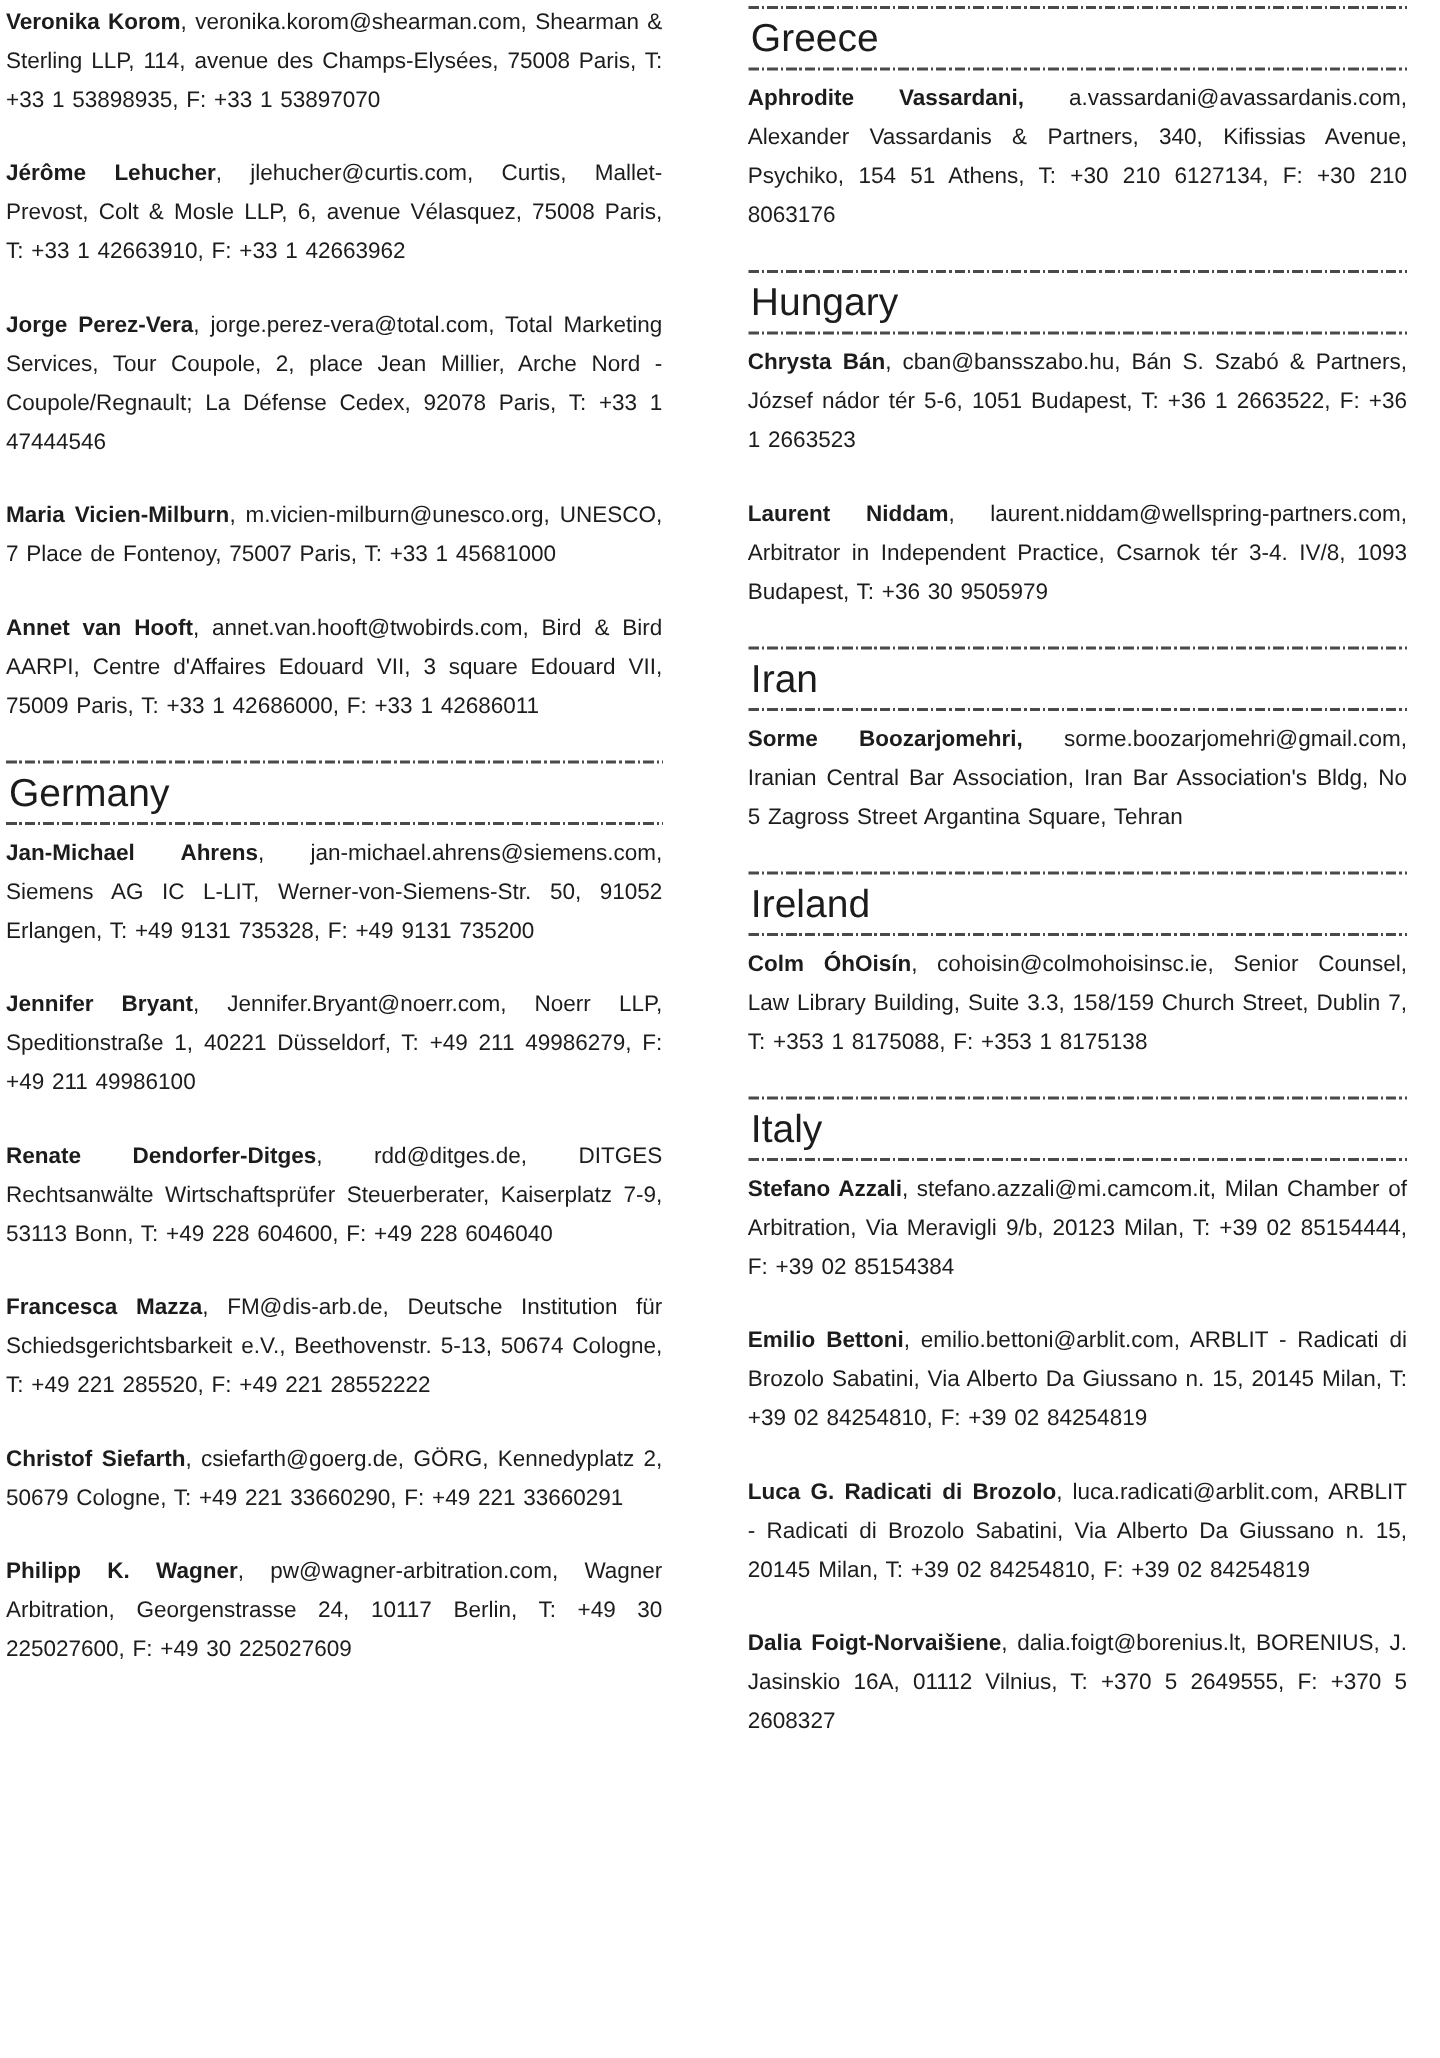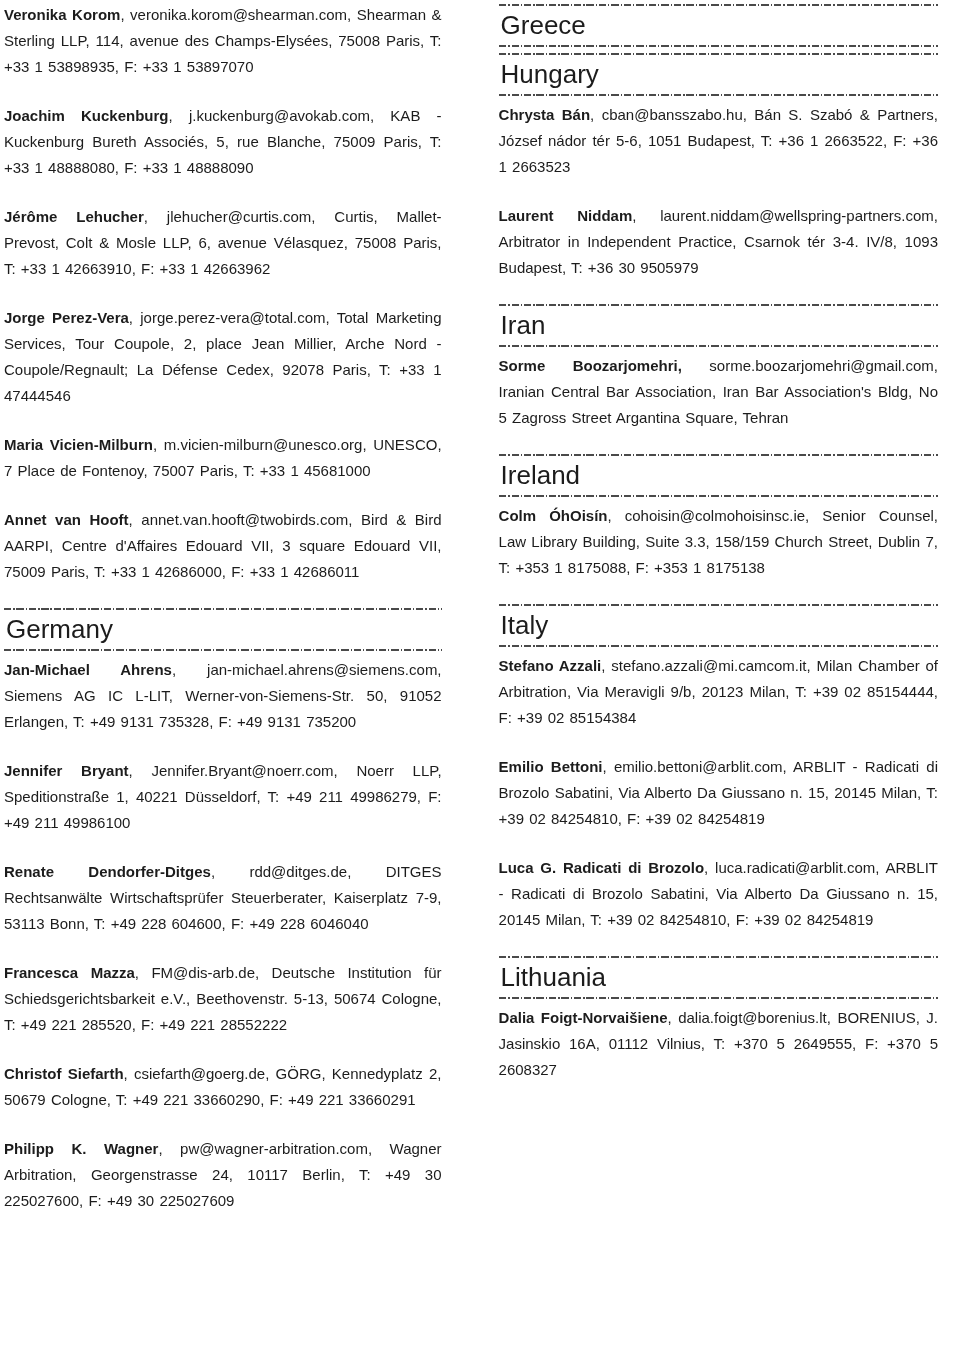--- a/index.html
+++ b/index.html
@@ -50,21 +50,20 @@
     color:var(--text-color);
   }
 </style>
 </head>
 <body>
 
 <div class="page">
     <div class="col col-left">
   <p class="entry"><b class="entry-name">Veronika Korom</b><span class="entry-details">, veronika.korom@shearman.com, Shearman &amp; Sterling LLP, 114, avenue des Champs-Elysées, 75008 Paris, T: +33 1 53898935, F: +33 1 53897070</span></p>
 
-  <p class="entry"><b class="entry-name">Joachim Kuckenburg</b><span class="entry-details">, j.kuckenburg@avokab.com, KAB - Kuckenburg Bureth Associés, 5, rue Blanche, 75009 Paris, T: +33 1 48888080, F: +33 1 48888090</span></p>
 
   <p class="entry"><b class="entry-name">Jérôme Lehucher</b><span class="entry-details">, jlehucher@curtis.com, Curtis, Mallet-Prevost, Colt &amp; Mosle LLP, 6, avenue Vélasquez, 75008 Paris, T: +33 1 42663910, F: +33 1 42663962</span></p>
 
   <p class="entry"><b class="entry-name">Jorge Perez-Vera</b><span class="entry-details">, jorge.perez-vera@total.com, Total Marketing Services, Tour Coupole, 2, place Jean Millier, Arche Nord - Coupole/Regnault; La Défense Cedex, 92078 Paris, T: +33 1 47444546</span></p>
 
   <p class="entry"><b class="entry-name">Maria Vicien-Milburn</b><span class="entry-details">, m.vicien-milburn@unesco.org, UNESCO, 7 Place de Fontenoy, 75007 Paris, T: +33 1 45681000</span></p>
 
   <p class="entry"><b class="entry-name">Annet van Hooft</b><span class="entry-details">, annet.van.hooft@twobirds.com, Bird &amp; Bird AARPI, Centre d'Affaires Edouard VII, 3 square Edouard VII, 75009 Paris, T: +33 1 42686000, F: +33 1 42686011</span></p>
 
   <div class="section-head">
@@ -85,20 +84,21 @@
 
   <p class="entry"><b class="entry-name">Philipp K. Wagner</b><span class="entry-details">, pw@wagner-arbitration.com, Wagner Arbitration, Georgenstrasse 24, 10117 Berlin, T: +49 30 225027600, F: +49 30 225027609</span></p>
 </div>
     <div class="col col-right">
   <div class="section-head">
     <div class="divider"></div>
     <h2 class="section-title">Greece</h2>
     <div class="divider"></div>
   </div>
 
+  <p class="entry"><b class="entry-name">Aphrodite Vassardani,</b><span class="entry-details"> a.vassardani@avassardanis.com, Alexander Vassardanis &amp; Partners, 340, Kifissias Avenue, Psychiko, 154 51 Athens, T: +30 210 6127134, F: +30 210 8063176</span></p>
 
   <div class="section-head">
     <div class="divider"></div>
     <h2 class="section-title">Hungary</h2>
     <div class="divider"></div>
   </div>
 
   <p class="entry"><b class="entry-name">Chrysta Bán</b><span class="entry-details">, cban@bansszabo.hu, Bán S. Szabó &amp; Partners, József nádor tér 5-6, 1051 Budapest, T: +36 1 2663522, F: +36 1 2663523</span></p>
 
   <p class="entry"><b class="entry-name">Laurent Niddam</b><span class="entry-details">, laurent.niddam@wellspring-partners.com, Arbitrator in Independent Practice, Csarnok tér 3-4. IV/8, 1093 Budapest, T: +36 30 9505979</span></p>
@@ -125,21 +125,16 @@
     <h2 class="section-title">Italy</h2>
     <div class="divider"></div>
   </div>
 
   <p class="entry"><b class="entry-name">Stefano Azzali</b><span class="entry-details">, stefano.azzali@mi.camcom.it, Milan Chamber of Arbitration, Via Meravigli 9/b, 20123 Milan, T: +39 02 85154444, F: +39 02 85154384</span></p>
 
   <p class="entry"><b class="entry-name">Emilio Bettoni</b><span class="entry-details">, emilio.bettoni@arblit.com, ARBLIT - Radicati di Brozolo Sabatini, Via Alberto Da Giussano n. 15, 20145 Milan, T: +39 02 84254810, F: +39 02 84254819</span></p>
 
   <p class="entry"><b class="entry-name">Luca G. Radicati di Brozolo</b><span class="entry-details">, luca.radicati@arblit.com, ARBLIT - Radicati di Brozolo Sabatini, Via Alberto Da Giussano n. 15, 20145 Milan, T: +39 02 84254810, F: +39 02 84254819</span></p>
 
-  <div class="section-head">
-    <div class="divider"></div>
-    <h2 class="section-title">Lithuania</h2>
-    <div class="divider"></div>
-  </div>
 
   <p class="entry"><b class="entry-name">Dalia Foigt-Norvaišiene</b><span class="entry-details">, dalia.foigt@borenius.lt, BORENIUS, J. Jasinskio 16A, 01112 Vilnius, T: +370 5 2649555, F: +370 5 2608327</span></p>
 </div>
   </div>
 
 </body></html>

